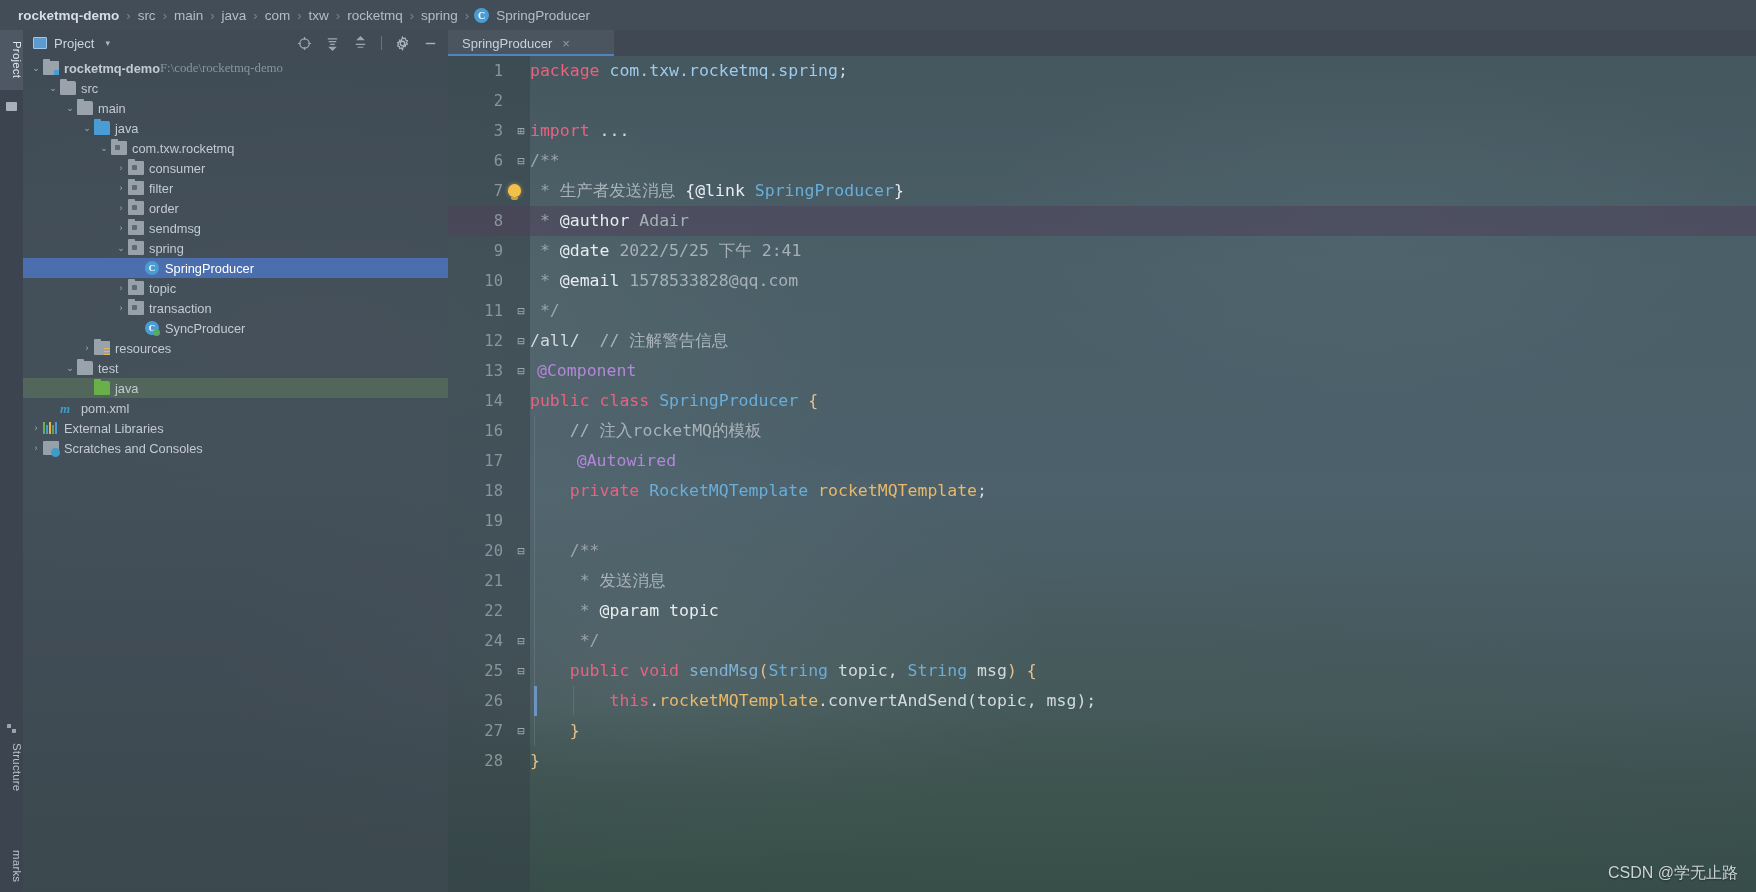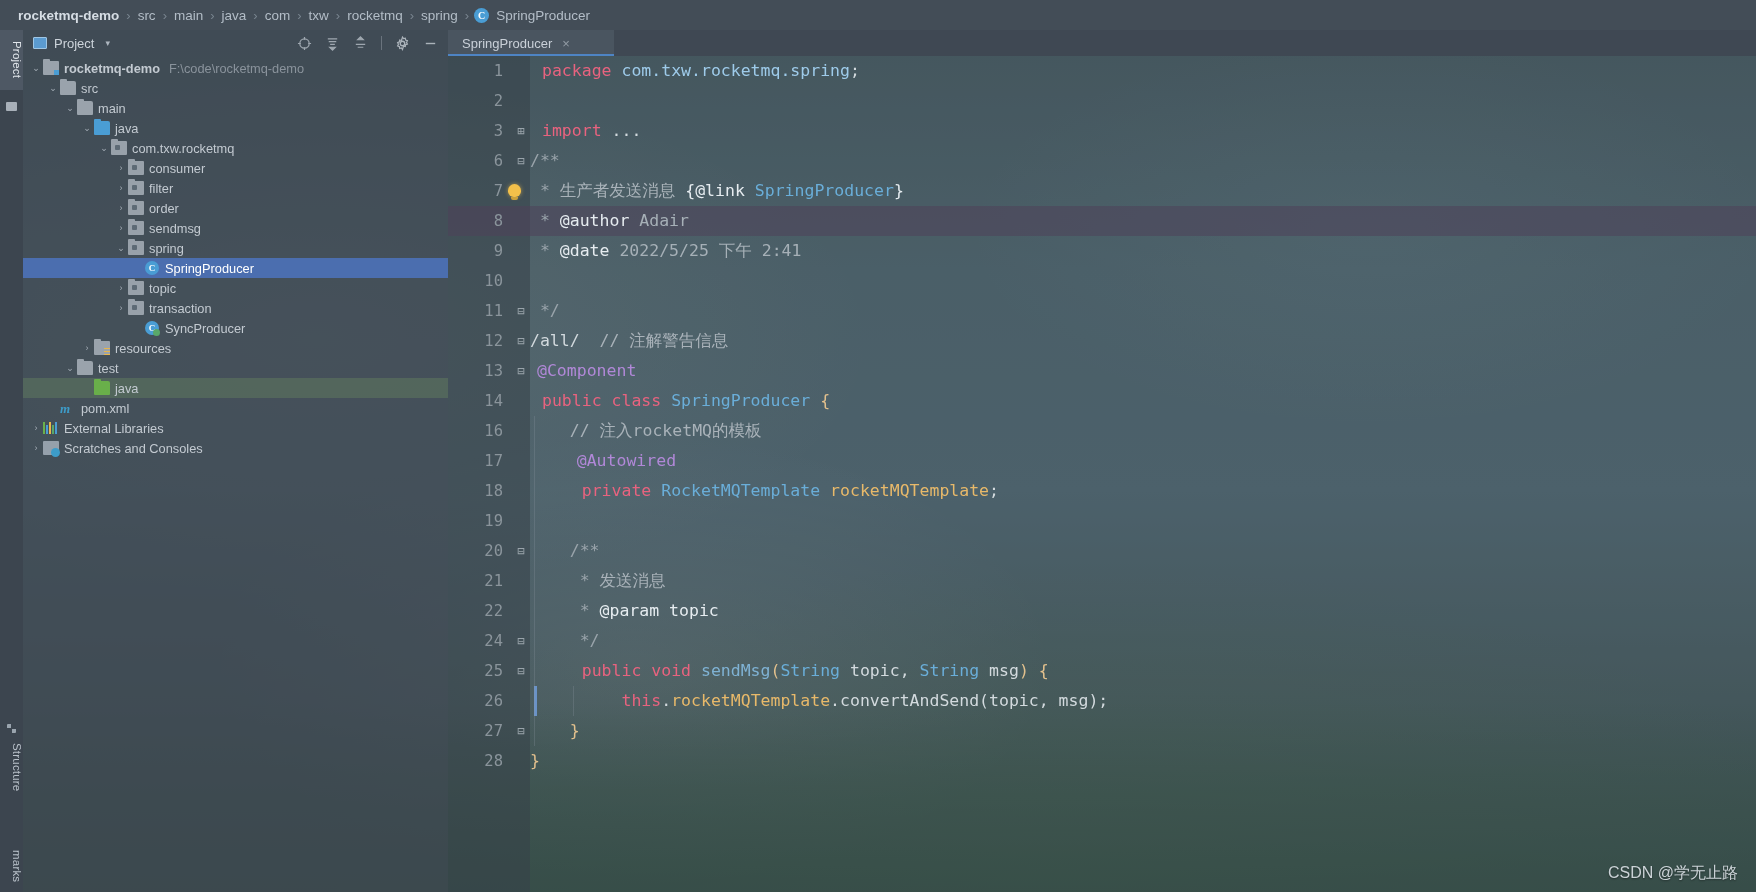--- a/index.html
+++ b/index.html
@@ -107,21 +107,21 @@
   .code{position:absolute;left:0;top:0;right:0;bottom:0;
      font-family:"DejaVu Sans Mono","Liberation Mono",monospace;font-size:16.5px;}
   .ln{position:relative;height:30px;line-height:30px;white-space:pre;}
   .ln.hl{background:rgba(78,66,90,0.55);}
   .ln .num{position:absolute;left:0;width:55px;text-align:right;color:#8a949b;font-size:15.5px;}
   .ln .fold{position:absolute;left:66px;width:14px;text-align:center;color:#9aa4ab;font-size:12px;line-height:30px;}
   .ln .txt{position:absolute;left:82px;color:#cfd6dc;}
   .caretline{position:absolute;left:0;top:0;width:3px;height:30px;background:#6a93c8;}
 
   
-  .kw{color:#e8637f;margin-left:12px;}
+  .kw{color:#e8637f;}
   .anno{color:#b188d8;padding-left:7px;}
   .type{color:#6aaed9;}
   .fld{color:#e8b96a;}
   .meth{color:#7fb2d4;}
   .com{color:#9aa4ab;}
   .comcn{color:#a9b2b9;}
   .plain{color:#d3dade;}
   .brace{color:#e2c08d;}
   .jdtag{color:#e6ecf0;}
   .jdval{color:#a6b0b7;}
@@ -205,21 +205,21 @@
         <svg class="pp-ic" viewBox="0 0 16 16">
           <path d="M3 8h10" stroke="#c3cad1" stroke-width="1.5"></path>
         </svg>
       </div>
     </div>
     <div class="tree" id="tree">
         <div class="row" style="padding-left: 6px;">
           <span class="arrow">⌄</span>
           <span class="ic folder-mod"></span>
           <span style="font-weight: bold;">rocketmq-demo</span>
-          <span style="color: rgb(138, 147, 156); margin-left: 9px;">F:\code\rocketmq-demo</span>
+          <span style="color: rgb(138, 147, 156);  font-family: Liberation Serif, serif;">F:\code\rocketmq-demo</span>
         </div>
         <div class="row" style="padding-left: 23px;">
           <span class="arrow">⌄</span>
           <span class="ic folder-gray"></span>
           <span>src</span>
         </div>
         <div class="row" style="padding-left: 40px;">
           <span class="arrow">⌄</span>
           <span class="ic folder-gray"></span>
           <span>main</span>
@@ -328,21 +328,21 @@
   <div class="editor">
     <div class="gutter"></div>
     <div class="code" id="code">
         <div class="ln"><span class="num">1</span><span class="txt"><span class="kw">package </span><span class="pkgname">com.txw.rocketmq.spring</span><span class="plain">;</span></span></div>
         <div class="ln"><span class="num">2</span><span class="txt"></span></div>
         <div class="ln"><span class="num">3</span><span class="fold">⊞</span><span class="txt"><span class="kw">import </span><span class="plain">...</span></span></div>
         <div class="ln"><span class="num">6</span><span class="fold">⊟</span><span class="txt"><span class="com">/**</span></span></div>
         <div class="ln"><span class="num">7</span><span class="bulb"></span><span class="txt"><span class="com"> * </span><span class="comcn">生产者发送消息 </span><span class="jdtag">{@link </span><span class="link">SpringProducer</span><span class="jdtag">}</span></span></div>
         <div class="ln hl"><span class="num">8</span><span class="txt"><span class="com"> * </span><span class="jdtag">@author </span><span class="jdval">Adair</span></span></div>
         <div class="ln"><span class="num">9</span><span class="txt"><span class="com"> * </span><span class="jdtag">@date </span><span class="jdval">2022/5/25 下午 2:41</span></span></div>
-        <div class="ln"><span class="num">10</span></div>
+        <div class="ln"><span class="num">10</span><span class="txt"><span class="com"> * </span><span class="jdtag">@email </span><span class="jdval">1578533828@qq.com</span></span></div>
         <div class="ln"><span class="num">11</span><span class="fold">⊟</span><span class="txt"><span class="com"> */</span></span></div>
         <div class="ln"><span class="num">12</span><span class="fold">⊟</span><span class="txt"><span class="plain">/all/</span><span class="comcn">  // 注解警告信息</span></span></div>
         <div class="ln"><span class="num">13</span><span class="fold">⊟</span><span class="txt"><span class="anno">@Component</span></span></div>
         <div class="ln"><span class="num">14</span><span class="txt"><span class="kw">public class </span><span class="type">SpringProducer</span><span class="brace"> {</span></span></div>
         <div class="ln"><span class="num">16</span><span class="indentguide" style="left: 86px;"></span><span class="txt"><span class="comcn">    // 注入rocketMQ的模板</span></span></div>
         <div class="ln"><span class="num">17</span><span class="indentguide" style="left: 86px;"></span><span class="txt"><span class="anno">    @Autowired</span></span></div>
         <div class="ln"><span class="num">18</span><span class="indentguide" style="left: 86px;"></span><span class="txt"><span class="kw">    private </span><span class="type">RocketMQTemplate</span><span class="fld"> rocketMQTemplate</span><span class="plain">;</span></span></div>
         <div class="ln"><span class="num">19</span><span class="indentguide" style="left: 86px;"></span><span class="txt"></span></div>
         <div class="ln"><span class="num">20</span><span class="fold">⊟</span><span class="indentguide" style="left: 86px;"></span><span class="txt"><span class="com">    /**</span></span></div>
         <div class="ln"><span class="num">21</span><span class="indentguide" style="left: 86px;"></span><span class="txt"><span class="com">     * </span><span class="comcn">发送消息</span></span></div>

